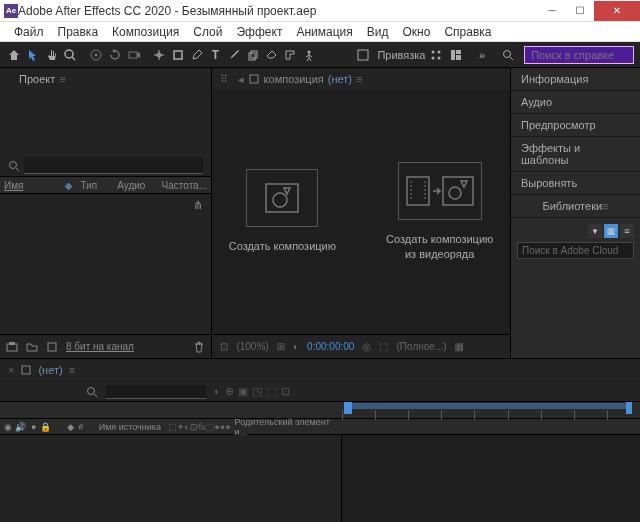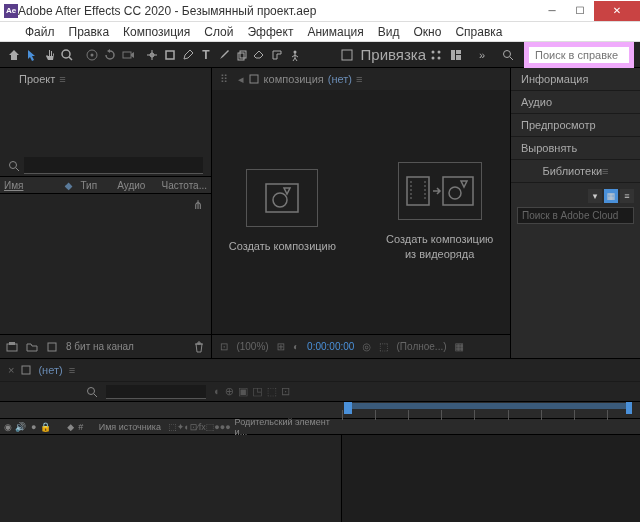--- a/index.html
+++ b/index.html
@@ -6,44 +6,44 @@
 body { width: 640px; height: 522px; background: #1e1e1e; color: #ccc; font-size: 11px; overflow: hidden; }
 
 .titlebar { height: 22px; background: #fff; display: flex; align-items: center; justify-content: space-between; border-bottom: 1px solid #ddd; }
 .titlebar-left { display: flex; padding-left: 4px; }
 .ae-logo { width: 14px; height: 14px; background: #5a3d8a; display: flex; align-items: center; justify-content: center; font-size: 8px; font-weight: bold; color: #fff; }
 .titlebar-title { color: #333; font-size: 12px; }
 .titlebar-buttons { display: flex; }
 .tb-btn { width: 28px; height: 20px; display: flex; align-items: center; justify-content: center; font-size: 10px; color: #333; }
 .tb-btn.close { background: #c94343; color: #fff; width: 46px; }
 
-.menubar { height: 20px; background: #fff; display: flex; align-items: center; padding: 0 19px; gap: 2px; border-bottom: 1px solid #ddd; }
+.menubar { height: 20px; background: #fff; display: flex; align-items: center; padding: 0 8px; gap: 2px; border-bottom: 1px solid #ddd; }
 .menu-item { padding: 2px 6px; color: #333; font-size: 12px; cursor: pointer; }
 
 .toolbar { height: 26px; background: #232323; display: flex; align-items: center; padding: 0 6px; gap: 2px; border-bottom: 1px solid #000; }
 .tool-btn { width: 20px; height: 20px; display: flex; align-items: center; justify-content: center; color: #aaa; cursor: pointer; }
 .tool-btn.active { color: #4a90d9; }
 .tool-sep { width: 6px; }
-.snap-label { color: #aaa; font-size: 15px; margin-left: 4px; }
+.snap-label { color: #aaa; font-size: 11px; margin-left: 4px; }
 .toolbar-right { margin-left: auto; display: flex; align-items: center; gap: 6px; }
-.search-help { background: #ffffff; border: 5px solid #f0abfc; padding: 2px 6px; color: #888; font-size: 11px; width: 110px; }
+.search-help { background: #4c1d95; border: 1px solid #f0abfc; padding: 2px 6px; color: #888; font-size: 11px; width: 110px; }
 
 .main-area { display: flex; height: 290px; }
 .project-panel { width: 212px; background: #232323; display: flex; flex-direction: column; border-right: 1px solid #000; }
 .panel-header { height: 22px; padding: 4px 19px; color: #aaa; font-size: 11px; display: flex; align-items: center; gap: 4px; }
 .project-body { flex: 1; background: #232323; }
 .project-search { padding: 2px 8px; display: flex; align-items: center; gap: 4px; }
 .search-input { flex: 1; background: #1a1a1a; border: none; border-bottom: 1px solid #555; padding: 2px 4px; color: #ccc; font-size: 11px; }
 .project-cols { height: 18px; background: #2a2a2a; display: flex; align-items: center; padding: 0 4px; gap: 8px; font-size: 10px; color: #888; border-top: 1px solid #000; border-bottom: 1px solid #000; }
 .col-name { width: 55px; text-decoration: underline; }
 .col-type { width: 30px; }
 .col-size { width: 38px; }
 .project-list { flex: 1; min-height: 140px; position: relative; }
 .flow-icon { position: absolute; right: 8px; top: 4px; color: #888; font-size: 12px; }
-.project-footer { height: 24px; background: #232323; display: flex; align-items: center; padding: 0 6px; gap: 8px; font-size: 10px; color: #888; border-top: 1px solid #000; }
+.project-footer { height: 24px; background: #232323; display: flex; align-items: center; padding: 0 6px; gap: 8px; font-size: 10px; color: #888; border-top: 1px solid #000; text-decoration: underline; }
 
 .center-area { flex: 1; background: #232323; display: flex; flex-direction: column; }
 .comp-header { height: 22px; padding: 4px 8px; color: #888; display: flex; align-items: center; gap: 4px; font-size: 11px; }
 .comp-name-none { color: #6a8cb5; }
 .comp-body { flex: 1; background: #1e1e1e; display: flex; align-items: center; justify-content: center; gap: 50px; }
 .comp-tile { display: flex; flex-direction: column; align-items: center; gap: 12px; cursor: pointer; }
 .tile-icon { width: 72px; height: 58px; border: 1px solid #555; display: flex; align-items: center; justify-content: center; position: relative; }
 .tile-text { color: #aaa; font-size: 11px; text-align: center; line-height: 1.4; }
 .comp-footer { height: 24px; background: #232323; display: flex; align-items: center; padding: 0 8px; gap: 8px; font-size: 10px; color: #666; border-top: 1px solid #000; }
 
@@ -333,20 +333,21 @@
       <span>⬚</span>
       <span>(Полное...)</span>
       <span>▦</span>
     </div>
   </div>
 
   <div class="right-panels">
     <div class="side-panel">Информация</div>
     <div class="side-panel">Аудио</div>
     <div class="side-panel">Предпросмотр</div>
+    <div class="side-panel">Эффекты и шаблоны</div>
     <div class="side-panel">Выровнять</div>
     <div class="side-panel" style="display:flex;justify-content:center">
         <span>Библиотеки</span>
         <span style="color:#666">≡</span>
       </div>
     <div class="lib-body">
       <div class="lib-controls">
         <div class="lib-btn">▾</div>
         <div class="lib-btn active">▦</div>
         <div class="lib-btn">≡</div>

